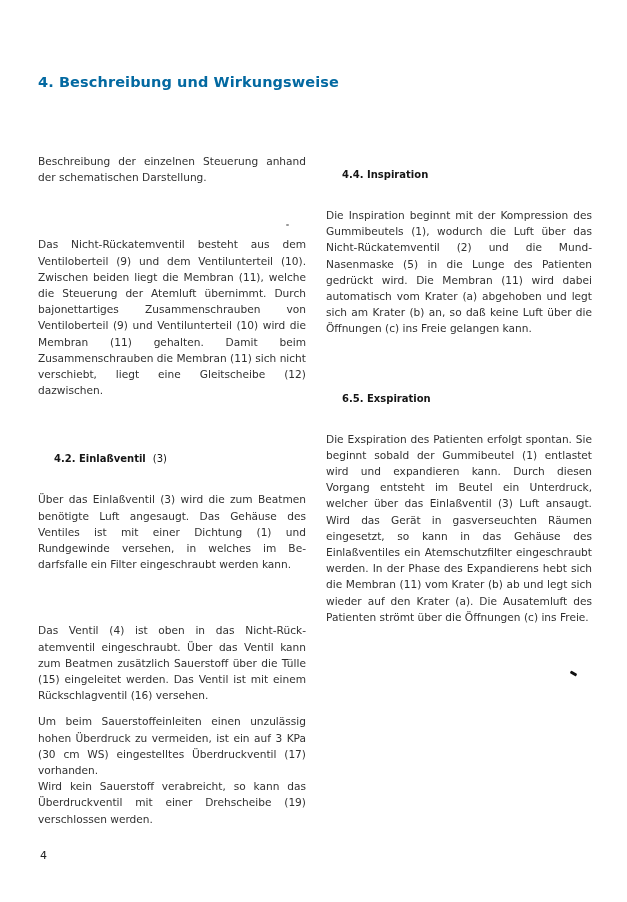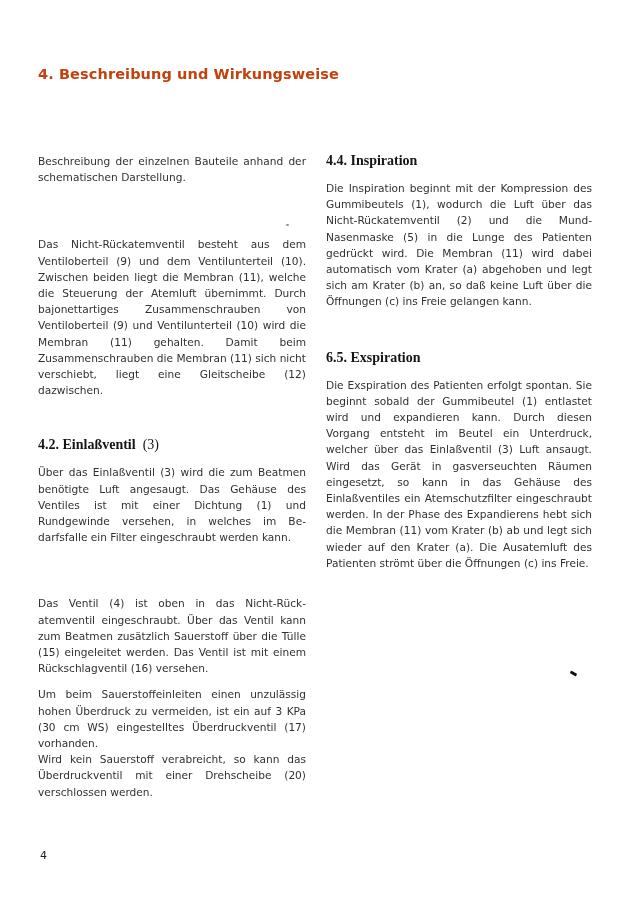--- a/index.html
+++ b/index.html
@@ -1,32 +1,32 @@
 <!DOCTYPE html>
 <html><head>
 <meta charset="utf-8">
 <style>
   html, body { margin: 0; padding: 0; background: #ffffff; }
   body {
     width: 627px; height: 902px; position: relative; overflow: hidden;
     font-family: "DejaVu Sans", sans-serif; color: #2a2a2a;
   }
   .title {
-    position: absolute; left: 38px; top: 66px;
-    font-size: 14.5px; font-weight: bold; color: #c2410c; letter-spacing: 0.1px;
+    position: absolute; left: 38px; top: 74px;
+    font-size: 14.5px; font-weight: bold; color: #0369a1; letter-spacing: 0.1px;
   }
   .col { position: absolute; width: 268px; }
   .col-left { left: 38px; top: 153px; }
   .col-right { left: 326px; top: 153px; width: 266px; }
   .para {
     font-size: 10.6px; line-height: 16.2px; text-align: justify;
     margin: 0; color: #303030; hyphens: manual;
   }
   .heading {
-    font-size: 14px; font-weight: bold; color: #151515; margin: 0; font-family: Liberation Serif, serif;
+    font-size: 10px; font-weight: bold; color: #151515; margin: 16px;
   }
   .heading .num { font-weight: normal; }
   .gap-s { height: 11px; }
   .page-num {
     position: absolute; left: 40px; top: 849px; font-size: 11px; color: #222;
   }
   .mark {
     position: absolute; left: 570px; top: 672px; width: 7px; height: 3px;
     background: #111; transform: rotate(30deg); border-radius: 1px;
   }
@@ -34,40 +34,40 @@
     position: absolute; left: 286px; top: 224px; width: 3px; height: 2px;
     background: #999; border-radius: 1px;
   }
 </style>
 </head>
 <body>
 
 <div class="title">4. Beschreibung und Wirkungsweise</div>
 
 <div class="col col-left">
-  <p class="para">Beschreibung der einzelnen Bauteile anhand der schematischen Darstellung.</p>
+  <p class="para">Beschreibung der einzelnen Steuerung anhand der schematischen Darstellung.</p>
 
   <div style="height:40px"></div>
   <div class="gap-s"></div>
   <p class="para">Das Nicht-Rückatemventil besteht aus dem Ventiloberteil (9) und dem Ventilunterteil (10). Zwischen beiden liegt die Membran (11), welche die Steuerung der Atemluft übernimmt. Durch bajonettartiges Zusammenschrauben von Ventiloberteil (9) und Ventilunterteil (10) wird die Membran (11) gehalten. Damit beim Zusammenschrauben die Membran (11) sich nicht verschiebt, liegt eine Gleitscheibe (12) dazwischen.</p>
 
   <div style="height:39px"></div>
   <p class="heading">
     <span>4.2. Einlaßventil</span>&nbsp;
     <span class="num">(3)</span>
   </p>
   <div class="gap-s"></div>
   <p class="para">Über das Einlaßventil (3) wird die zum Beat­men benötigte Luft angesaugt. Das Gehäuse des Ventiles ist mit einer Dichtung (1) und Rundgewinde versehen, in welches im Be­darfsfalle ein Filter eingeschraubt werden kann.</p>
 
   <div style="height:39px"></div>
   <div class="gap-s"></div>
   <p class="para">Das Ventil (4) ist oben in das Nicht-Rück­atemventil eingeschraubt. Über das Ventil kann zum Beatmen zusätzlich Sauerstoff über die Tülle (15) eingeleitet werden. Das Ventil ist mit einem Rückschlagventil (16) versehen.</p>
   <div style="height:10px"></div>
   <p class="para">Um beim Sauerstoffeinleiten einen unzulässig hohen Überdruck zu vermeiden, ist ein auf 3 KPa (30 cm WS) eingestelltes Überdruck­ventil (17) vorhanden.</p>
-  <p class="para">Wird kein Sauerstoff verabreicht, so kann das Überdruckventil mit einer Drehscheibe (20) verschlossen werden.</p>
+  <p class="para">Wird kein Sauerstoff verabreicht, so kann das Überdruckventil mit einer Drehscheibe (19) verschlossen werden.</p>
 </div>
 
 <div class="col col-right">
   <p class="heading">
     <span>4.4. Inspiration</span>
   </p>
   <div class="gap-s"></div>
   <p class="para">Die Inspiration beginnt mit der Kompression des Gummibeutels (1), wodurch die Luft über das Nicht-Rückatemventil (2) und die Mund-Nasenmaske (5) in die Lunge des Patienten gedrückt wird. Die Membran (11) wird dabei automatisch vom Krater (a) abgehoben und legt sich am Krater (b) an, so daß keine Luft über die Öffnungen (c) ins Freie gelangen kann.</p>
 
   <div style="height:40px"></div>

